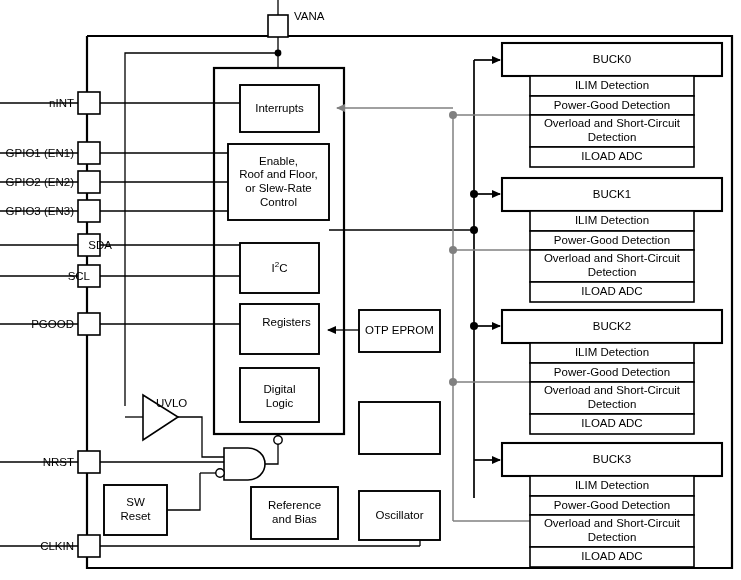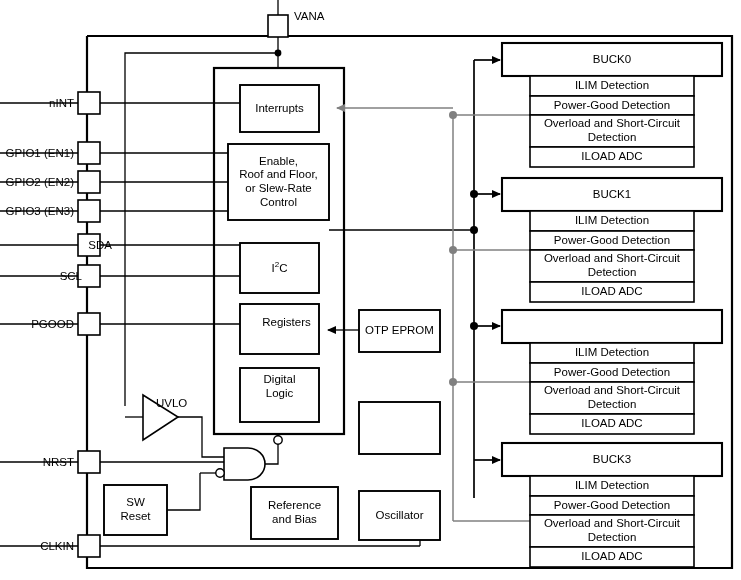--- a/index.html
+++ b/index.html
@@ -175,33 +175,33 @@
     </g>
   </svg>
 
   <div class="toplbl" style="left:294px;top:2px;">VANA</div>
 
   <div class="pinlbl" style="left:0;top:93px;width:74px;height:20px;">nINT</div>
   <div class="pinlbl" style="left:0;top:143px;width:74px;height:20px;">GPIO1 (EN1)</div>
   <div class="pinlbl" style="left:0;top:172px;width:74px;height:20px;">GPIO2 (EN2)</div>
   <div class="pinlbl" style="left:0;top:201px;width:74px;height:20px;">GPIO3 (EN3)</div>
   <div class="pinlbl" style="left:0;top:235px;width:74px;height:20px;margin-left:38px;">SDA</div>
-  <div class="pinlbl" style="left:8px;top:266px;width:74px;height:20px;">SCL</div>
+  <div class="pinlbl" style="left:16px;top:266px;width:74px;height:20px;">SCL</div>
   <div class="pinlbl" style="left:0;top:314px;width:74px;height:20px;">PGOOD</div>
   <div class="pinlbl" style="left:0;top:452px;width:74px;height:20px;">NRST</div>
   <div class="pinlbl" style="left:0;top:536px;width:74px;height:20px;">CLKIN</div>
 
   <div class="lbl" style="left:240px;top:85px;width:79px;height:47px;">Interrupts</div>
   <div class="lbl" style="left:228px;top:144px;width:101px;height:76px;">Enable,
 Roof and Floor,
 or Slew-Rate
 Control</div>
   <div class="lbl" style="left:240px;top:243px;width:79px;height:50px;"><span>I<sup>2</sup>C</span></div>
   <div class="lbl" style="left:240px;top:304px;width:79px;height:37px;margin-left:7px;">Registers</div>
-  <div class="lbl" style="left:240px;top:368px;width:79px;height:38px;">Digital
+  <div class="lbl" style="left:240px;top:378px;width:79px;height:38px;">Digital
 Logic</div>
 
   <div class="lbl" style="left:359px;top:310px;width:81px;height:42px;">OTP EPROM</div>
   <div class="lbl" style="left:359px;top:491px;width:81px;height:49px;">Oscillator</div>
   <div class="lbl" style="left:251px;top:487px;width:87px;height:52px;">Reference
 and Bias</div>
   <div class="lbl" style="left:104px;top:485px;width:63px;height:50px;">SW
 Reset</div>
 
   <div class="toplbl" style="left:156px;top:389px;">UVLO</div>
@@ -213,20 +213,21 @@
 Detection</div>
   <div class="lbl" style="left:530px;top:147px;width:164px;height:20px;">ILOAD ADC</div>
 
   <div class="lbl" style="left:502px;top:178px;width:220px;height:33px;">BUCK1</div>
   <div class="lbl" style="left:530px;top:211px;width:164px;height:20px;">ILIM Detection</div>
   <div class="lbl" style="left:530px;top:231px;width:164px;height:19px;">Power-Good Detection</div>
   <div class="lbl" style="left:530px;top:250px;width:164px;height:32px;">Overload and Short-Circuit
 Detection</div>
   <div class="lbl" style="left:530px;top:282px;width:164px;height:20px;">ILOAD ADC</div>
 
+  <div class="lbl" style="left:502px;top:310px;width:220px;height:33px;">BUCK2</div>
   <div class="lbl" style="left:530px;top:343px;width:164px;height:20px;">ILIM Detection</div>
   <div class="lbl" style="left:530px;top:363px;width:164px;height:19px;">Power-Good Detection</div>
   <div class="lbl" style="left:530px;top:382px;width:164px;height:32px;">Overload and Short-Circuit
 Detection</div>
   <div class="lbl" style="left:530px;top:414px;width:164px;height:20px;">ILOAD ADC</div>
 
   <div class="lbl" style="left:502px;top:443px;width:220px;height:33px;">BUCK3</div>
   <div class="lbl" style="left:530px;top:476px;width:164px;height:20px;">ILIM Detection</div>
   <div class="lbl" style="left:530px;top:496px;width:164px;height:19px;">Power-Good Detection</div>
   <div class="lbl" style="left:530px;top:515px;width:164px;height:32px;">Overload and Short-Circuit

